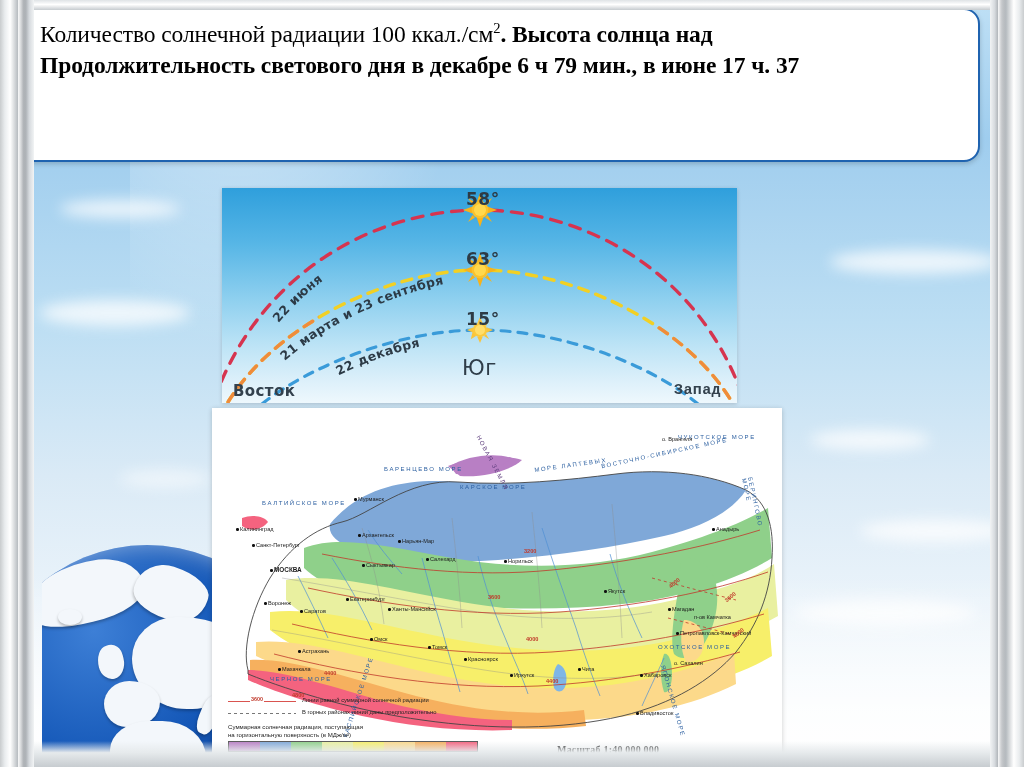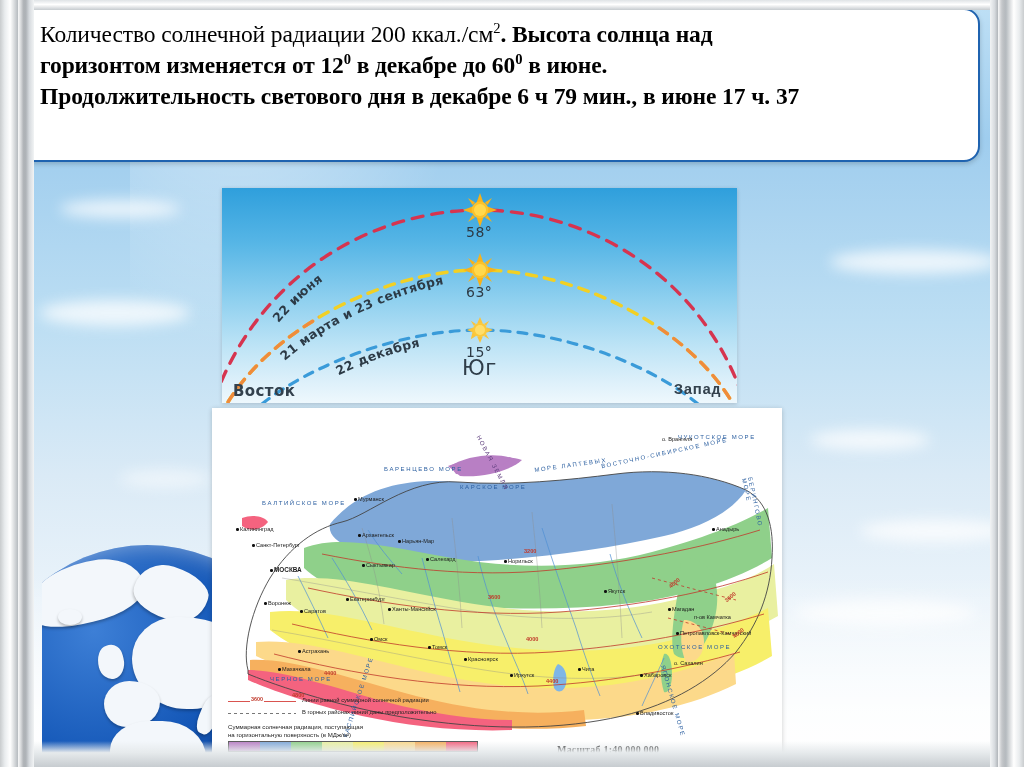--- a/index.html
+++ b/index.html
@@ -61,21 +61,21 @@
   }
   .b{font-weight:bold;}
   .sup{font-size:.62em;vertical-align:super;line-height:0;}
 
   
   .sunpanel{position:absolute;left:222px;top:188px;width:515px;height:215px;z-index:20;
      background:linear-gradient(to bottom,#2f9fdc 0%,#57b6e6 26%,#8fd0ef 52%,#bee4f6 74%,#ddf0fa 90%,#eef8fd 100%);
      box-shadow:0 1px 4px rgba(0,0,0,.18);overflow:hidden;}
   .sunpanel svg{position:absolute;left:0;top:0;}
   .sunlabel{position:absolute;font-family:"DejaVu Sans", sans-serif;color:#2d3a45;}
-  .deg{font-size:14px;font-weight:400;letter-spacing:.5px;margin-top:35px;}
+  .deg{font-size:17px;font-weight:700;letter-spacing:.5px;}
   .dirlabel{font-size:15px;font-weight:bold;letter-spacing:.4px;color:#33414d;}
   .ug{font-size:21px;color:#2f3d49;letter-spacing:.5px;}
   .arc-label{font-family:"DejaVu Sans",sans-serif;font-size:12.5px;font-weight:bold;fill:#2c3a46;letter-spacing:.4px;}
 
   
   .mappanel{position:absolute;left:212px;top:408px;width:570px;height:359px;z-index:22;
      background:#ffffff;box-shadow:0 1px 5px rgba(0,0,0,.2);overflow:hidden;}
   .map-title{position:absolute;left:30px;top:12px;font-family:"Liberation Serif",serif;
      font-weight:bold;font-size:14px;color:#111;letter-spacing:.5px;}
   .ocean-top{position:absolute;left:232px;top:12px;font-family:"Liberation Sans",sans-serif;
@@ -132,22 +132,21 @@
       <div class="land cont-eur"></div>
       <div class="land cont-iber"></div>
       <div class="land cont-afr"></div>
       <div class="land cont-brit"></div>
       <div class="land cont-isl"></div>
       <div class="land cont-ital"></div>
     </div>
   </div>
 
   <div class="textpanel">
-    <p><span>Количество солнечной радиации 200 ккал./см</span><span class="sup">2</span><span class="b">. Высота солнца над</span></p>
-    <p><span class="b">горизонтом изменяется от 12</span><span class="b sup">0</span><span class="b"> в декабре до 60</span><span class="b sup">0</span><span class="b"> в июне.</span></p>
+    <p><span>Количество солнечной радиации 100 ккал./см</span><span class="sup">2</span><span class="b">. Высота солнца над</span></p>
     <p class="b">Продолжительность светового дня в декабре 6 ч 79 мин., в июне 17 ч. 37</p>
   </div>
 
   <div class="sunpanel">
     <svg width="515" height="215" viewBox="0 0 515 215">
       <defs>
         <path id="arcJun" d="M -8,212 C 40,78 160,22 258,22 C 356,22 476,78 522,212"></path>
         <path id="arcEq" d="M 6,214 C 56,134 170,82 258,82 C 348,82 462,134 510,214"></path>
         <path id="arcDec" d="M 40,216 C 90,176 180,142 258,142 C 338,142 428,176 476,216"></path>
         <path id="lblJun" d="M 20,200 C 52,110 140,52 240,36"></path>

